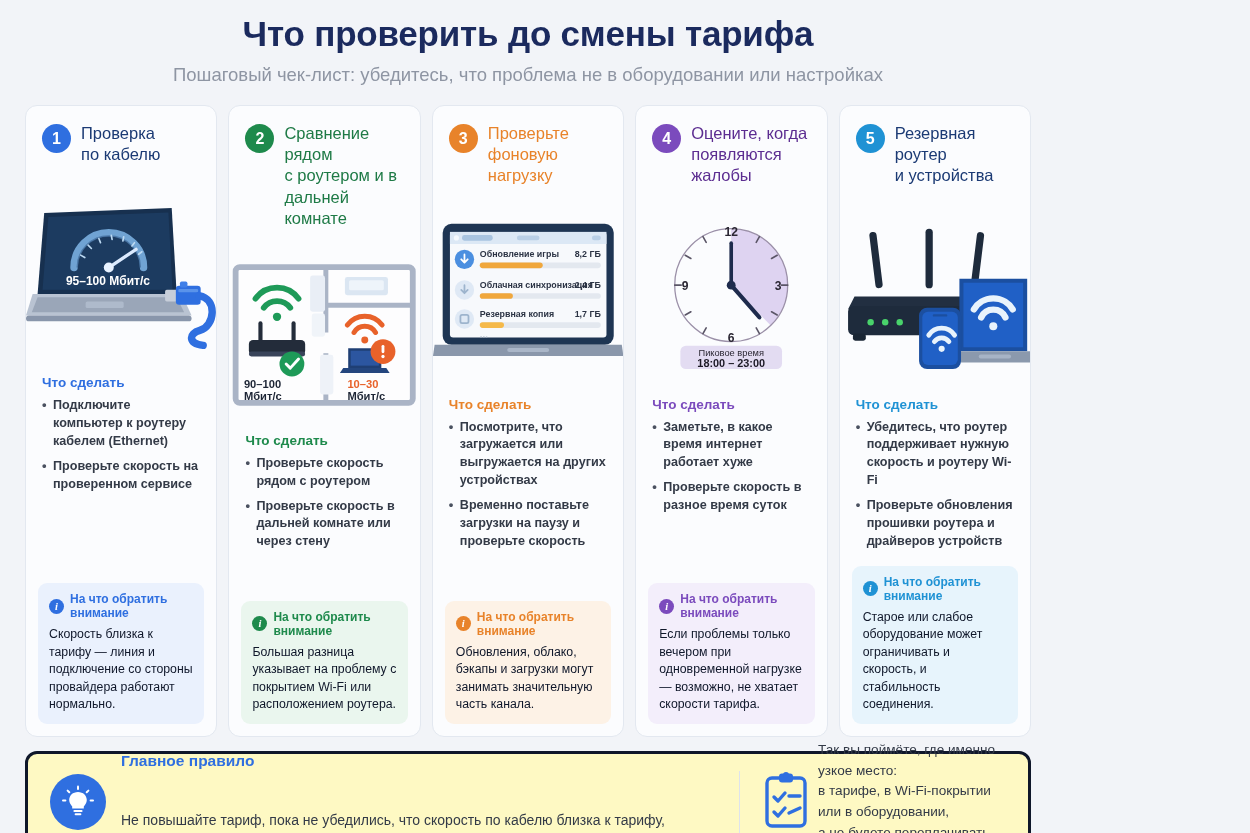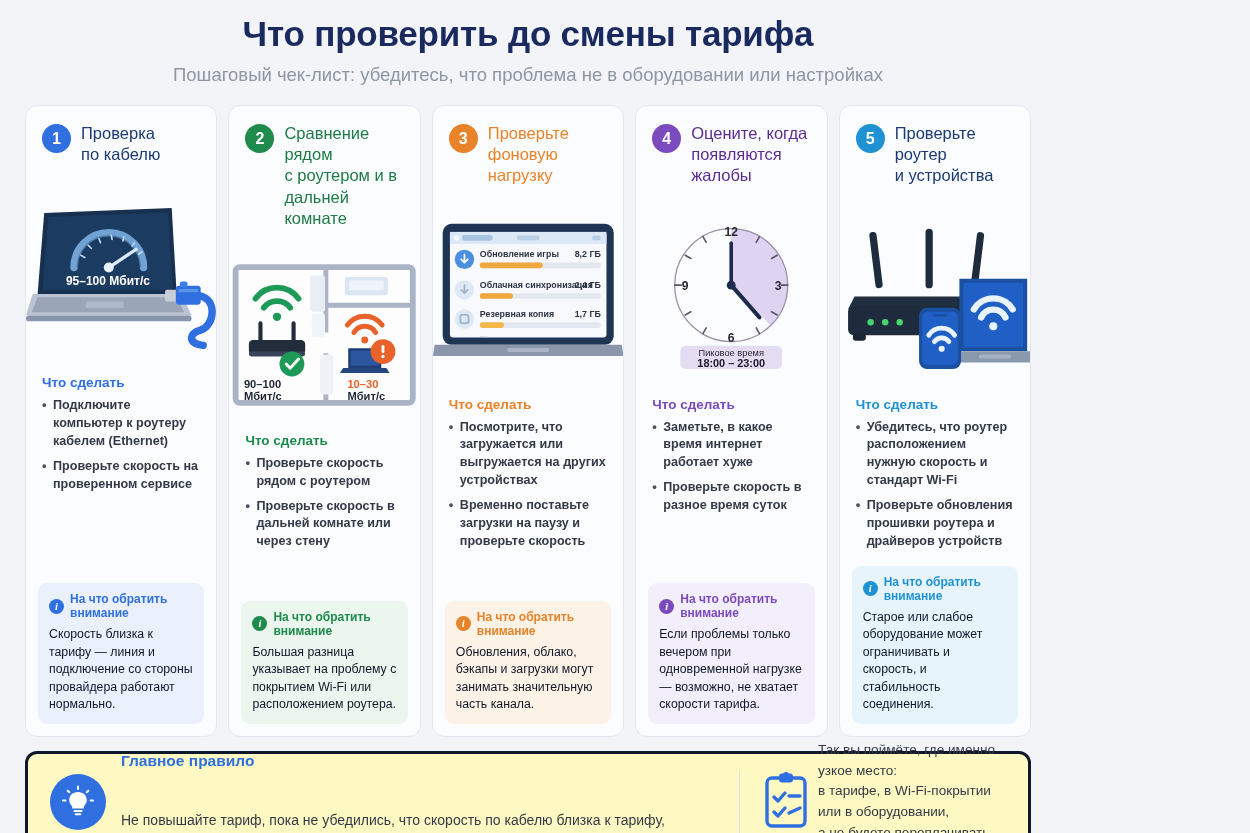--- a/index.html
+++ b/index.html
@@ -342,21 +342,21 @@
           <div class="note-icon" style="background:#7b4bbd">i</div>
           <div class="note-title" style="color:#7b4bbd">На что обратить внимание</div>
         </div>
         <div class="note-text">Если проблемы только вечером при одновременной нагрузке — возможно, не хватает скорости тарифа.</div>
       </div>
     </div>
 
     <div class="card">
       <div class="card-head">
         <div class="badge" style="background:#1f92d4">5</div>
-        <div class="card-title" style="color:#1b3a74;white-space:pre-line">Проверьте роутер
+        <div class="card-title" style="color:#1b3a74;white-space:pre-line">Резервная роутер
 и устройства</div>
       </div>
       <div class="illo" style="height:186px;margin-top:8px">
         <svg viewBox="0 0 236 186" preserveAspectRatio="xMidYMid meet">
 
           <rect x="40" y="16" width="9" height="70" rx="4.5" fill="#1e2b3c" transform="rotate(-7 44 50)"></rect>
           <rect x="106" y="12" width="9" height="74" rx="4.5" fill="#1e2b3c"></rect>
           <rect x="166" y="16" width="9" height="70" rx="4.5" fill="#1e2b3c" transform="rotate(7 170 50)"></rect>
 
           <path d="M18 96 L196 96 L204 112 L10 112 Z" fill="#222f41"></path>
@@ -387,21 +387,21 @@
           <g>
             <path d="M110 144 A19 19 0 0 1 142 144" fill="none" stroke="#e8f3fc" stroke-width="6" stroke-linecap="round"></path>
             <path d="M117 152 A11 11 0 0 1 135 152" fill="none" stroke="#e8f3fc" stroke-width="6" stroke-linecap="round"></path>
             <circle cx="126" cy="161" r="3.8" fill="#e8f3fc"></circle>
           </g>
         </svg>
       </div>
       <div class="card-body">
         <div class="sec-label" style="color:#1f92d4">Что сделать</div>
         <ul class="todo">
-          <li>Убедитесь, что роутер расположением нужную скорость и стандарт Wi-Fi</li>
+          <li>Убедитесь, что роутер поддерживает нужную скорость и роутеру Wi-Fi</li>
           <li>Проверьте обновления прошивки роутера и драйверов устройств</li>
         </ul>
       </div>
       <div class="note" style="background:#e7f4fc">
         <div class="note-head">
           <div class="note-icon" style="background:#1f92d4">i</div>
           <div class="note-title" style="color:#1f92d4">На что обратить внимание</div>
         </div>
         <div class="note-text">Старое или слабое оборудование может ограничивать и скорость, и стабильность соединения.</div>
       </div>

